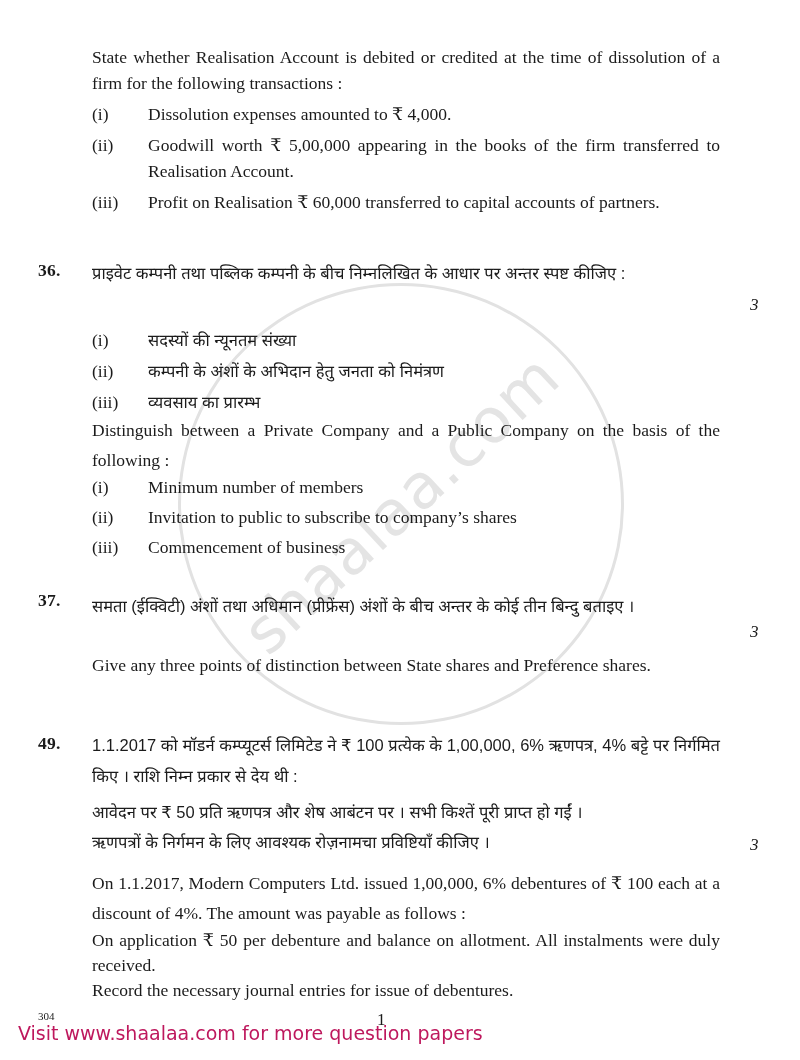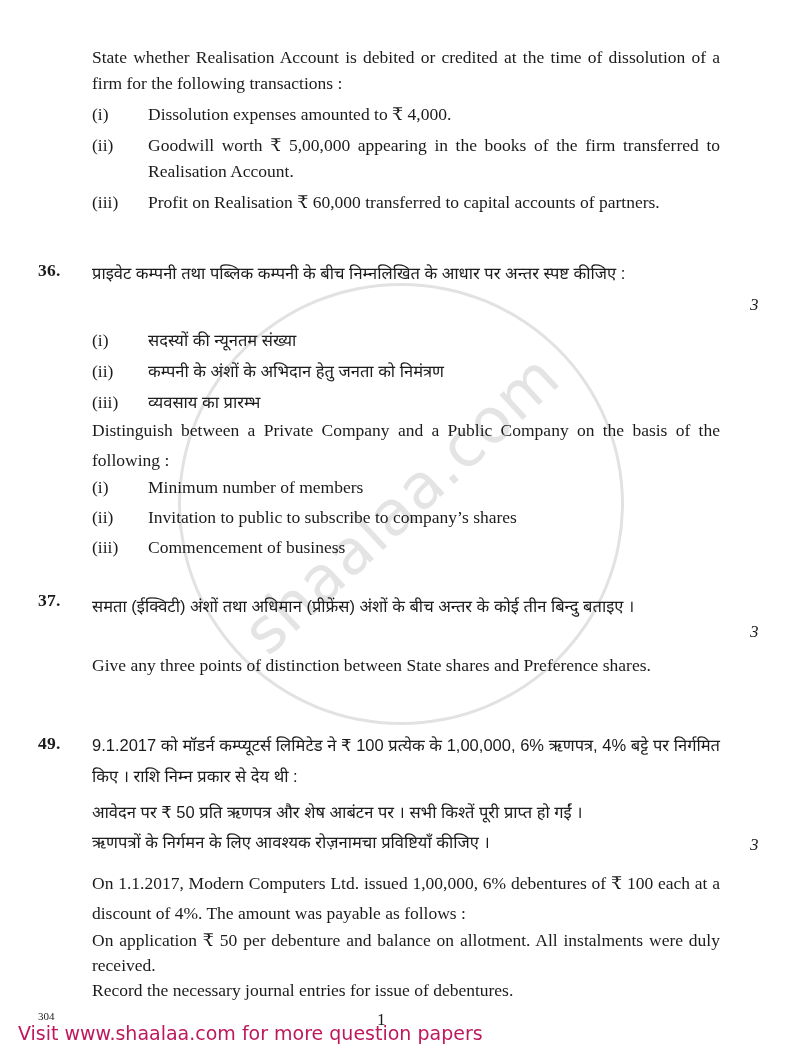--- a/index.html
+++ b/index.html
@@ -216,21 +216,21 @@
       <span class="qnum">37.</span>
     </div>
     <div class="para para-hi" style="top:591px;">समता (ईक्विटी) अंशों तथा अधिमान (प्रीफ्रेंस) अंशों के बीच अन्तर के कोई तीन बिन्दु बताइए ।</div>
     <span class="marks" style="top:622px;">3</span>
 
     <div class="para" style="top:650px; line-height:30px;">Give any three points of distinction between State shares and Preference shares.</div>
 
     <div class="qrow" style="top:733px;">
       <span class="qnum">49.</span>
     </div>
-    <div class="para para-hi" style="top:730px;">9.1.2017 को मॉडर्न कम्प्यूटर्स लिमिटेड ने ₹ 100 प्रत्येक के 1,00,000, 6% ऋणपत्र, 4% बट्टे पर निर्गमित किए । राशि निम्न प्रकार से देय थी :</div>
+    <div class="para para-hi" style="top:730px;">1.1.2017 को मॉडर्न कम्प्यूटर्स लिमिटेड ने ₹ 100 प्रत्येक के 1,00,000, 6% ऋणपत्र, 4% बट्टे पर निर्गमित किए । राशि निम्न प्रकार से देय थी :</div>
 
     <div class="para para-hi" style="top:797px;">आवेदन पर ₹ 50 प्रति ऋणपत्र और शेष आबंटन पर । सभी किश्तें पूरी प्राप्त हो गईं ।</div>
 
     <div class="para para-hi" style="top:827px;">ऋणपत्रों के निर्गमन के लिए आवश्यक रोज़नामचा प्रविष्टियाँ कीजिए ।</div>
 
     <span class="marks" style="top:835px;">3</span>
 
     <div class="para" style="top:868px; line-height:30px;">On 1.1.2017, Modern Computers Ltd. issued 1,00,000, 6% debentures of ₹ 100 each at a discount of 4%. The amount was payable as follows :</div>
 
     <div class="para" style="top:928px; line-height:25px;">On application ₹ 50 per debenture and balance on allotment. All instalments were duly received.</div>

